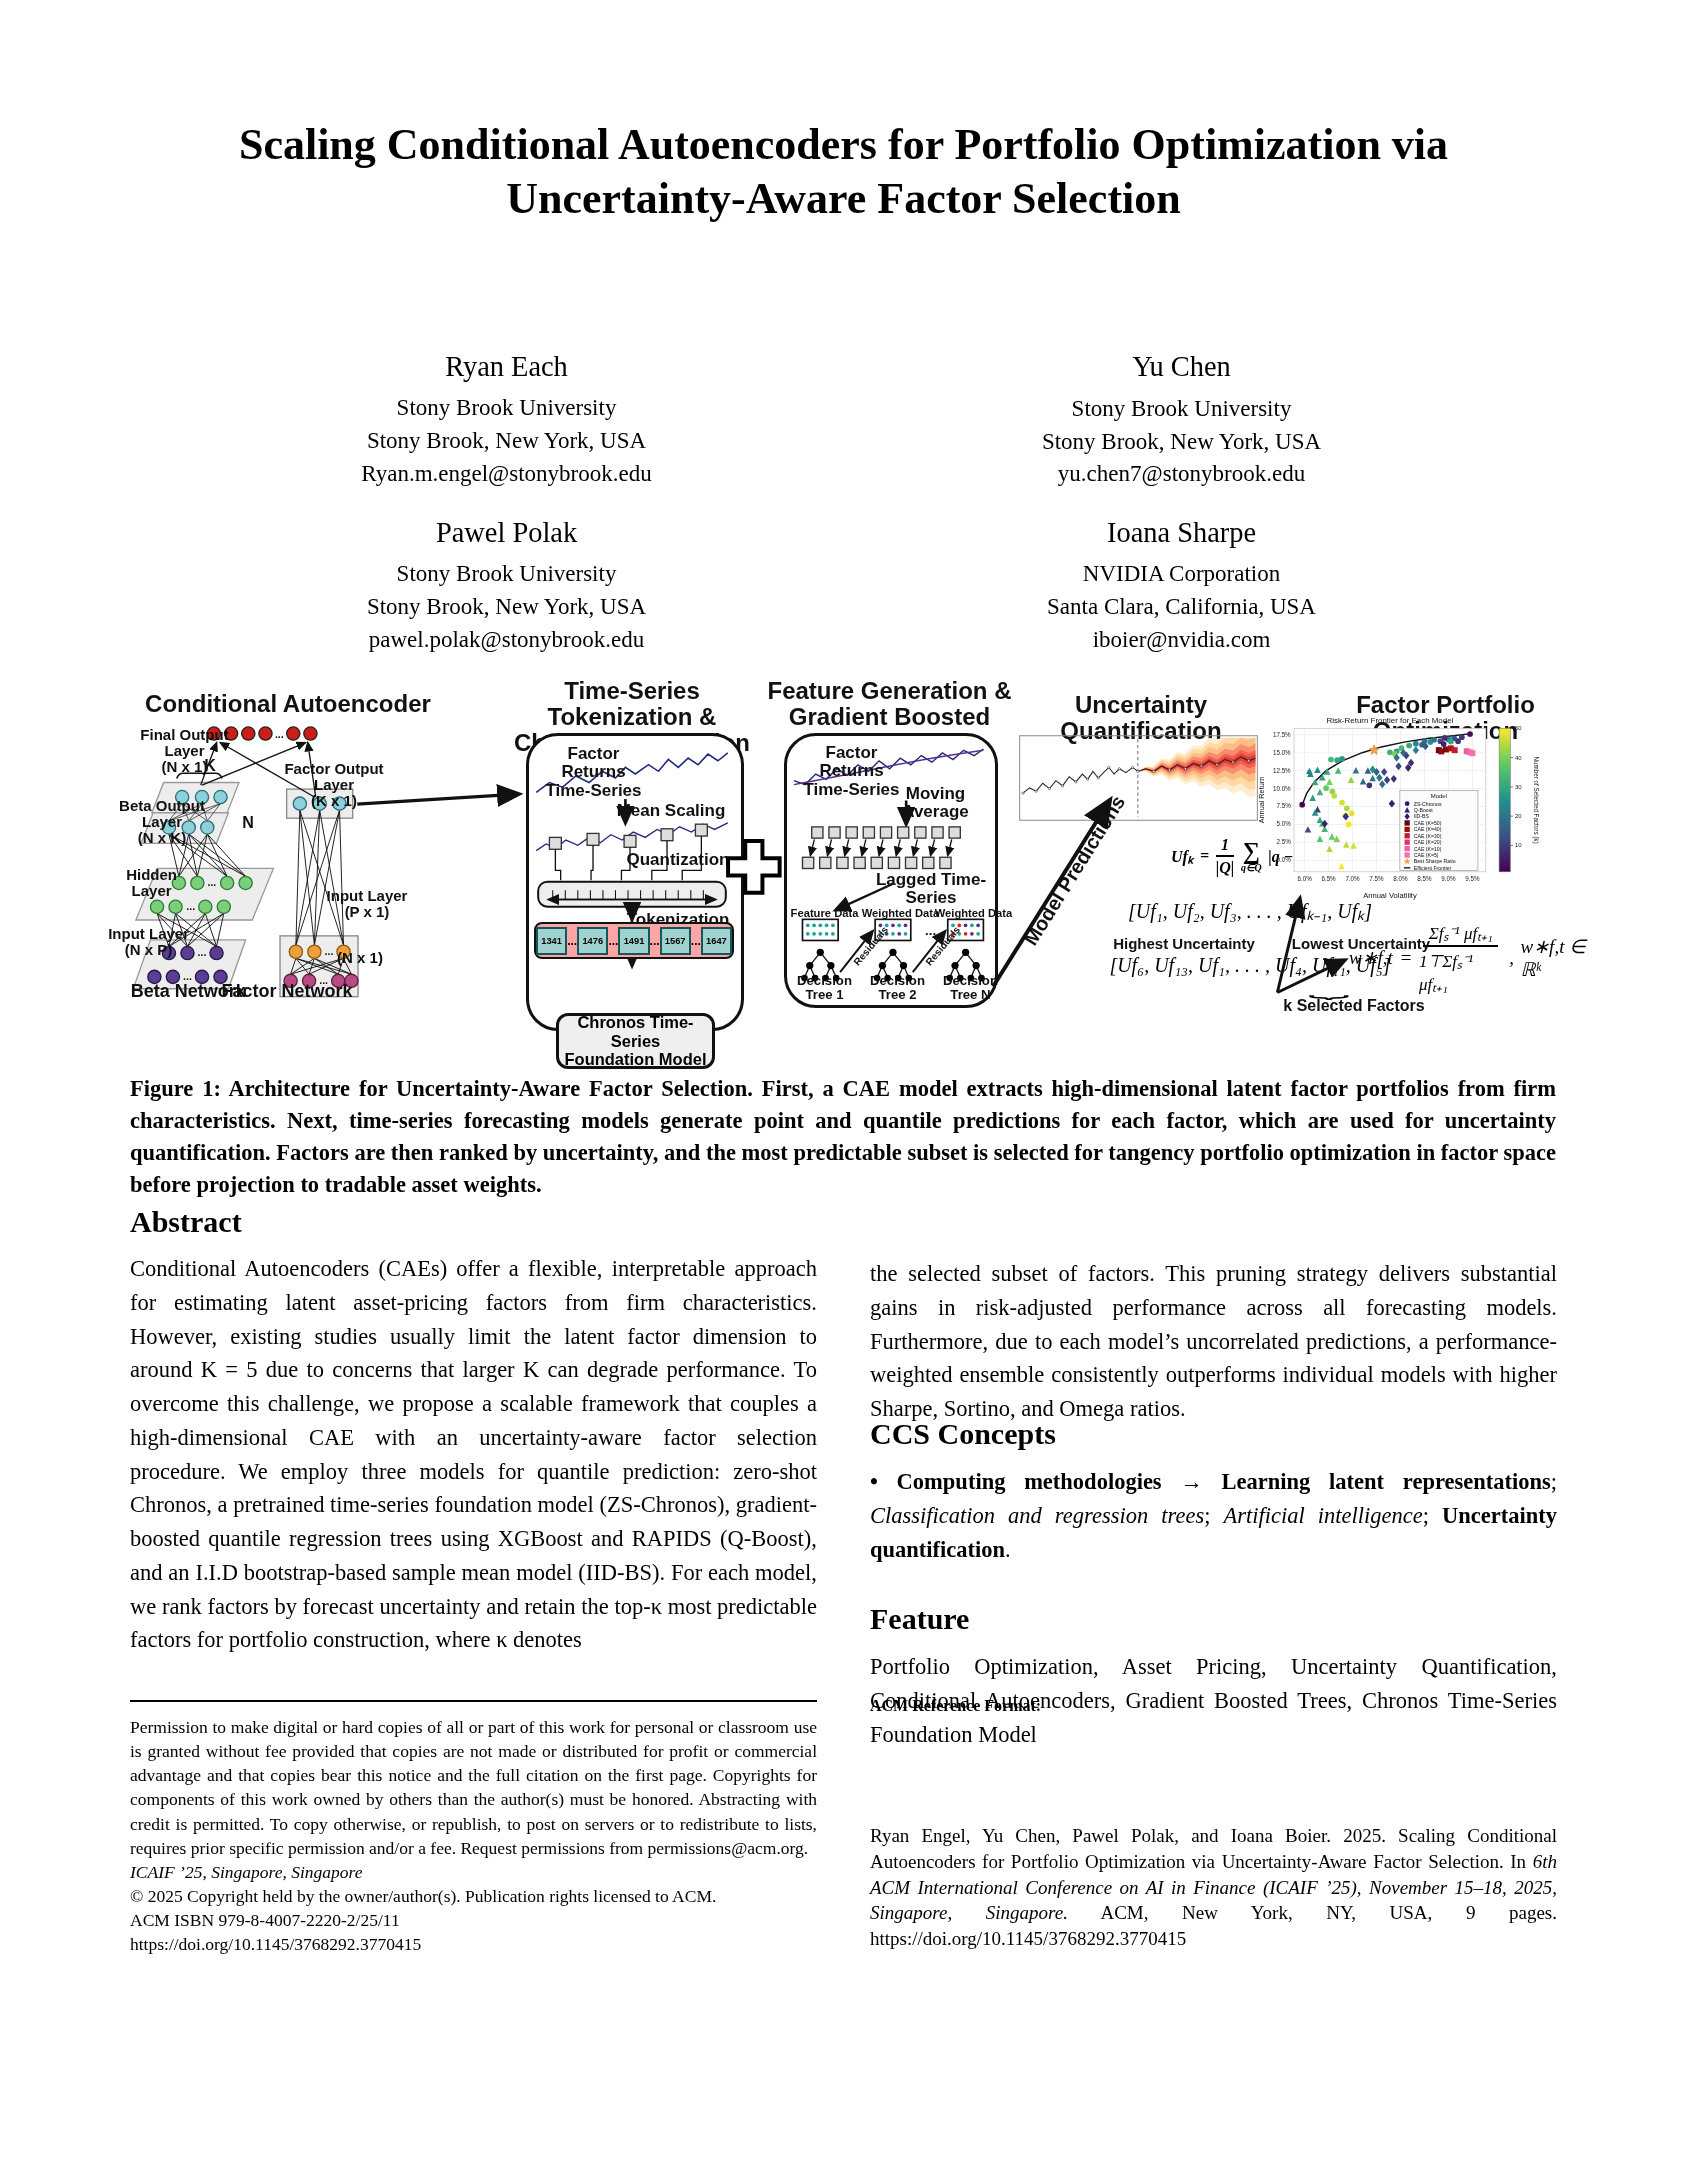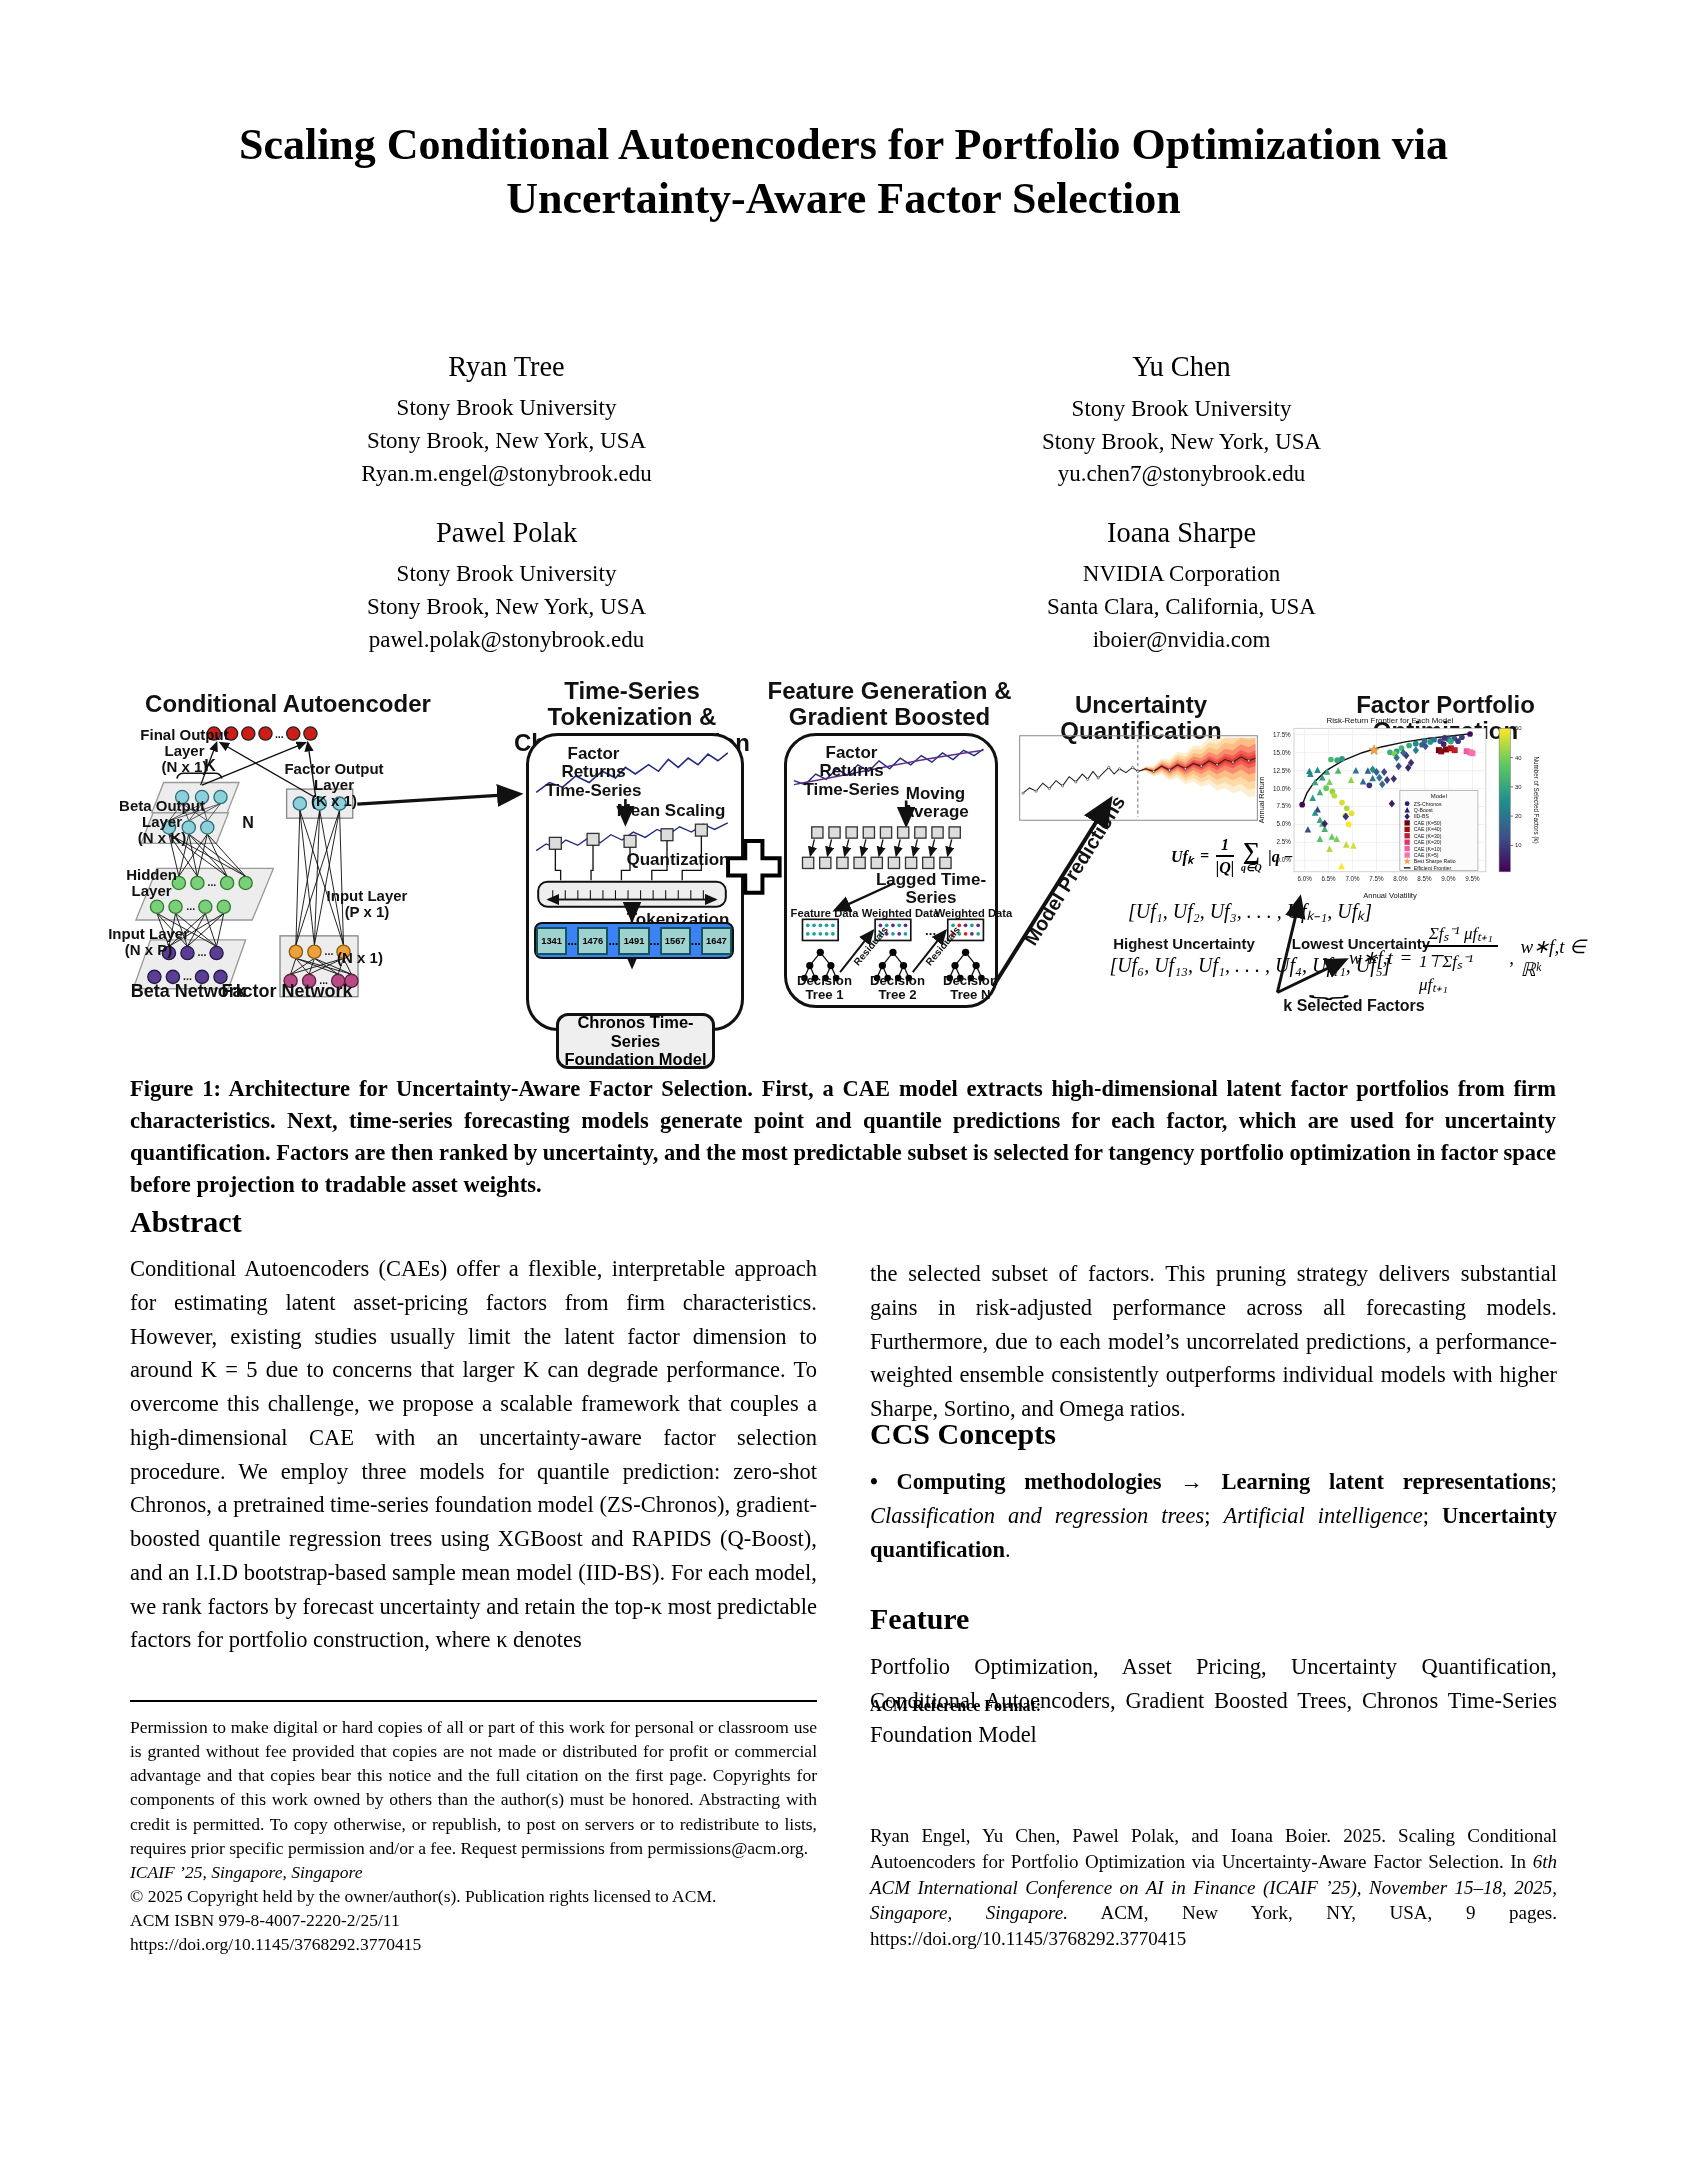--- a/index.html
+++ b/index.html
@@ -8,21 +8,21 @@
   .abs{position:absolute;}
   .pre{white-space:pre-line;}
   .ctr{text-align:center;}
   .just{text-align:justify;}
   .b{font-weight:700;}
   .i{font-style:italic;}
   .red{color:#e0161f;}
   .flabel{position:absolute;font-family:"Liberation Sans",sans-serif;font-weight:700;
           line-height:1.08;text-align:center;white-space:pre-line;color:#111;}
   .pbox{position:absolute;border:3.3px solid #111;border-radius:32px;background:#fff;}
-  .token-strip{position:absolute;border:2.6px solid #111;border-radius:8px;background:#3b82f6;
+  .token-strip{position:absolute;border:2.6px solid #111;border-radius:8px;background:#fca5a5;
                display:flex;align-items:center;justify-content:space-evenly;}
   .tok{display:inline-block;width:29px;height:24px;line-height:24px;background:#9fd2cf;
        border:2px solid #14555a;font-family:"Liberation Sans",sans-serif;font-weight:700;
        font-size:9.3px;text-align:center;}
   .tdots{font-family:"Liberation Sans",sans-serif;font-weight:700;font-size:12px;}
   .chronos-box{position:absolute;border:3.3px solid #111;border-radius:12px;background:#efefef;
                display:flex;align-items:center;justify-content:center;text-align:center;
                font-family:"Liberation Sans",sans-serif;font-weight:700;font-size:16.5px;line-height:1.15;}
   .math{font-style:italic;font-family:"Liberation Serif",serif;}
   .mrow{display:flex;align-items:center;justify-content:center;gap:6.6px;}
@@ -39,21 +39,21 @@
 </style>
 </head>
 <body>
 
 <div id="page">
 
   <div class="abs ctr b" id="title" style="left:129px;top:118px;width:1429px;font-size:44px;line-height:1.22;">Scaling Conditional Autoencoders for Portfolio Optimization via Uncertainty-Aware Factor Selection</div>
 
   <div class="abs" style="left:169px;top:351px;width:1350px;display:flex;">
     <div style="width:675px;text-align:center;">
-      <div style="font-size:28.4px;margin-bottom:9.3px;">Ryan Tree</div>
+      <div style="font-size:28.4px;margin-bottom:9.3px;">Ryan Each</div>
       <div style="font-size:23px;line-height:1.42;">Stony Brook University</div>
       <div style="font-size:23px;line-height:1.42;">Stony Brook, New York, USA</div>
       <div style="font-size:23px;line-height:1.42;">Ryan.m.engel@stonybrook.edu</div>
     </div>
     <div style="width:675px;text-align:center;">
       <div style="font-size:28.4px;margin-bottom:10px;">Yu Chen</div>
       <div style="font-size:23px;line-height:1.42;">Stony Brook University</div>
       <div style="font-size:23px;line-height:1.42;">Stony Brook, New York, USA</div>
       <div style="font-size:23px;line-height:1.42;">yu.chen7@stonybrook.edu</div>
     </div>

